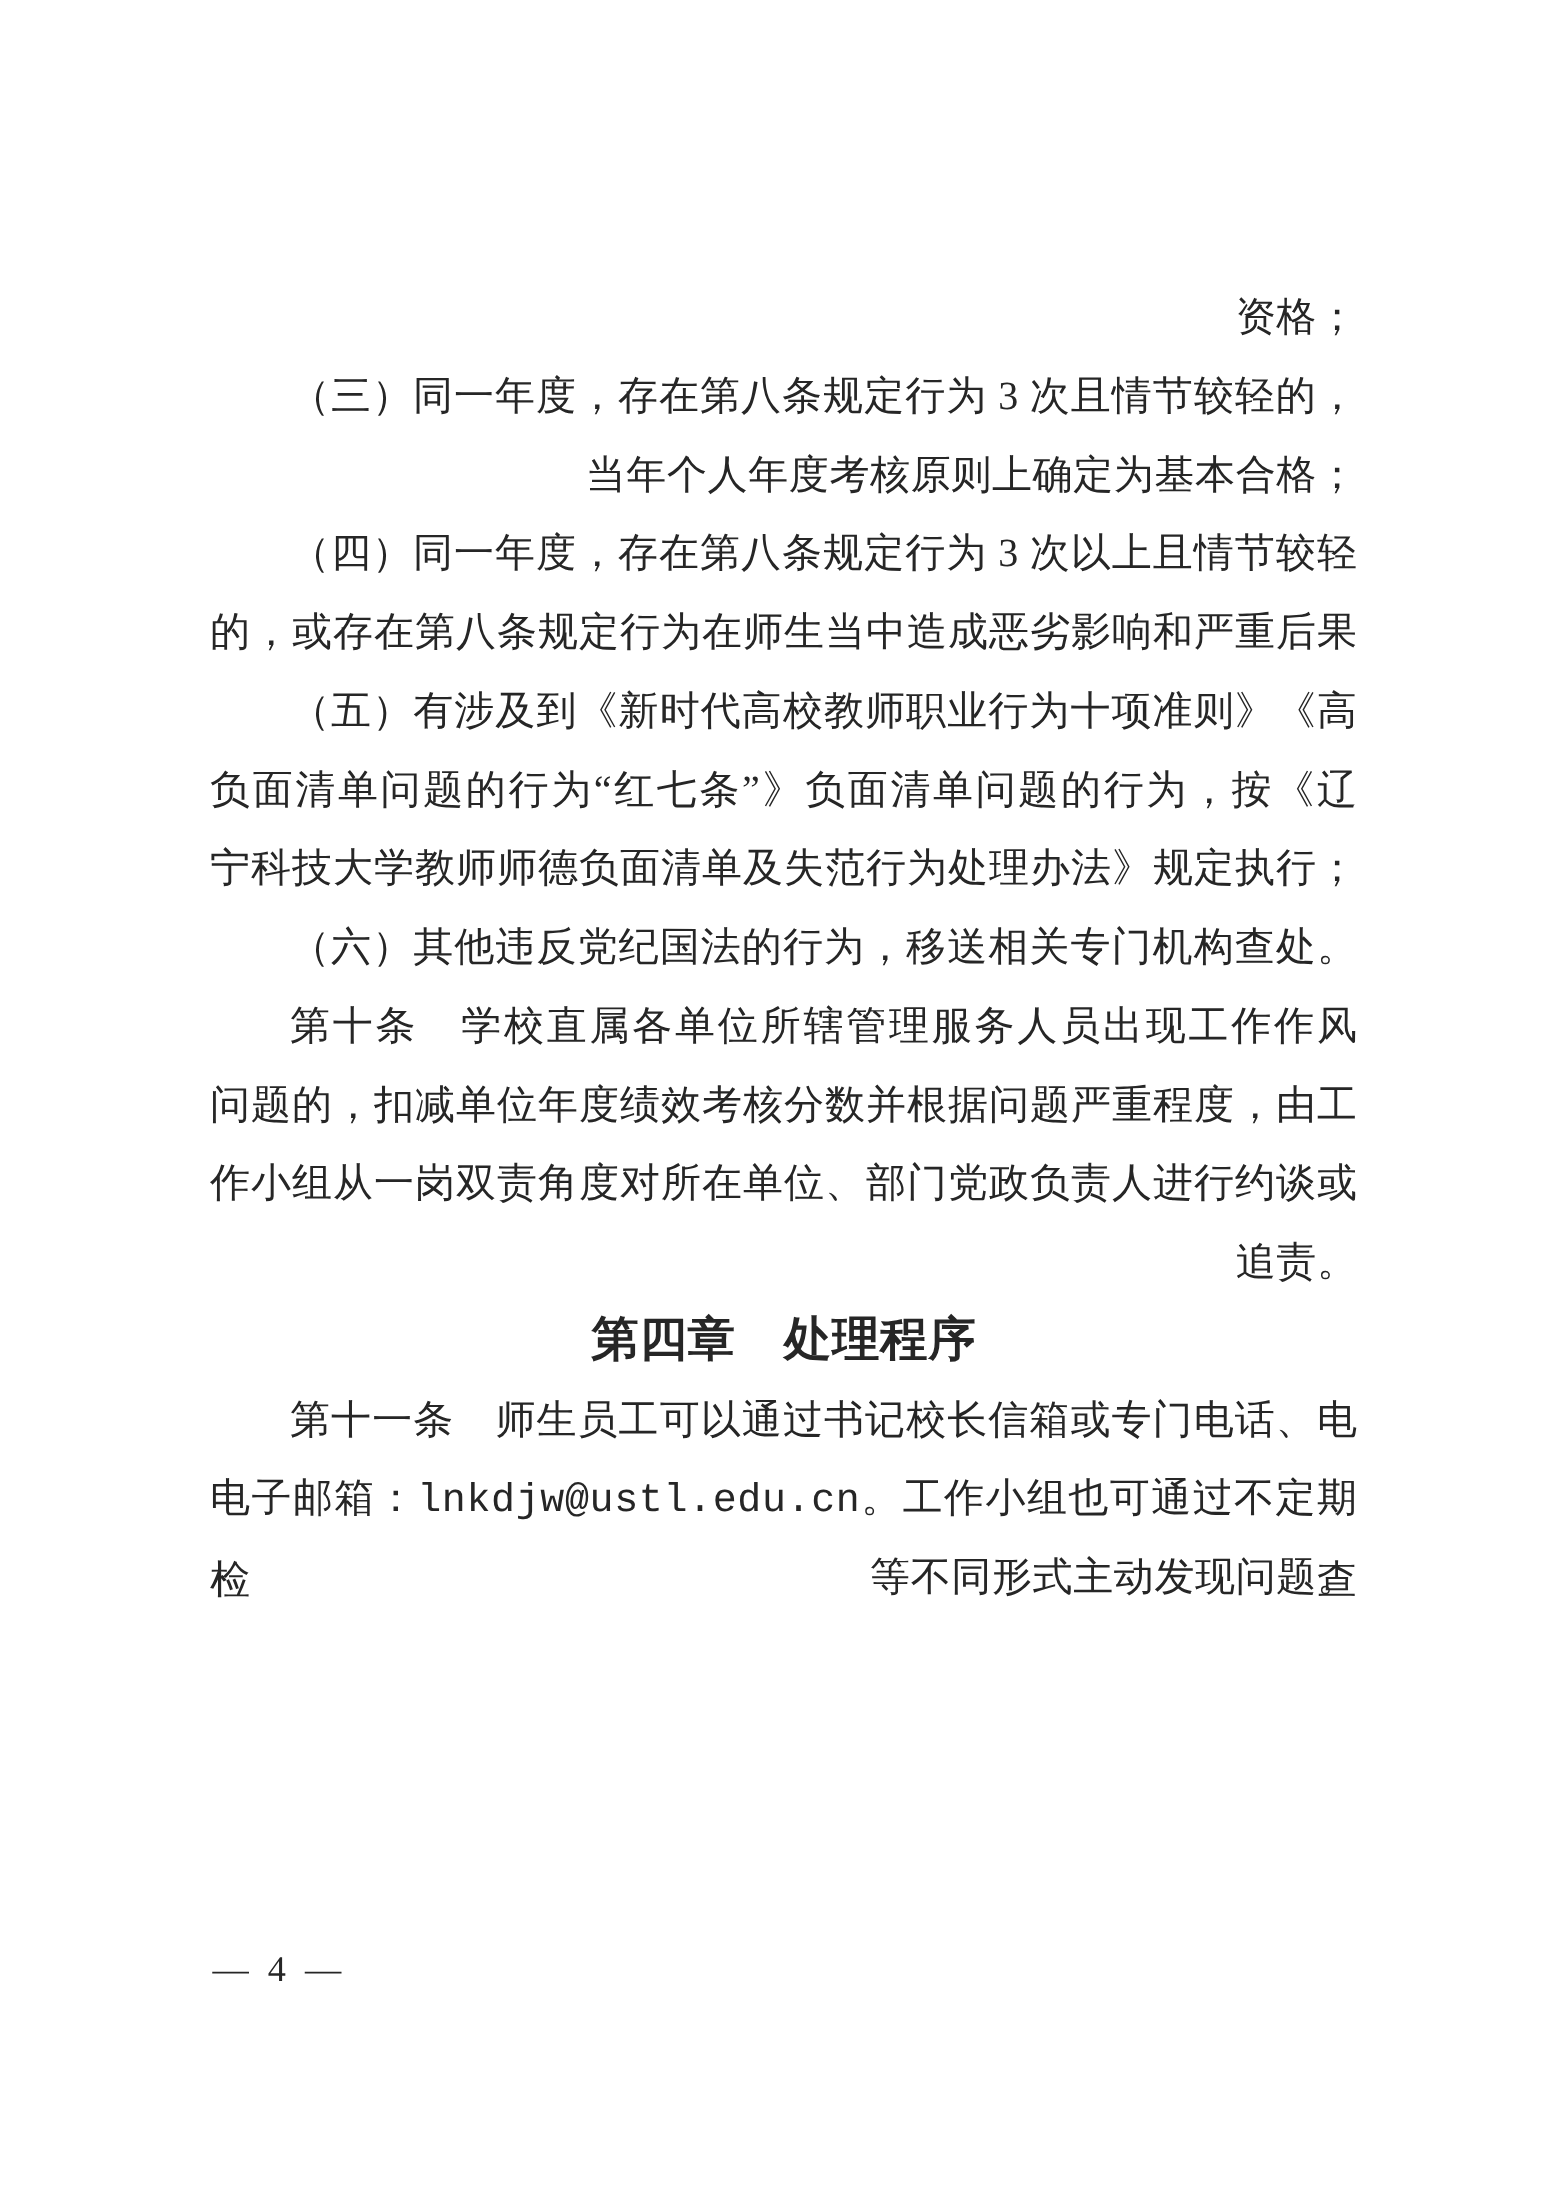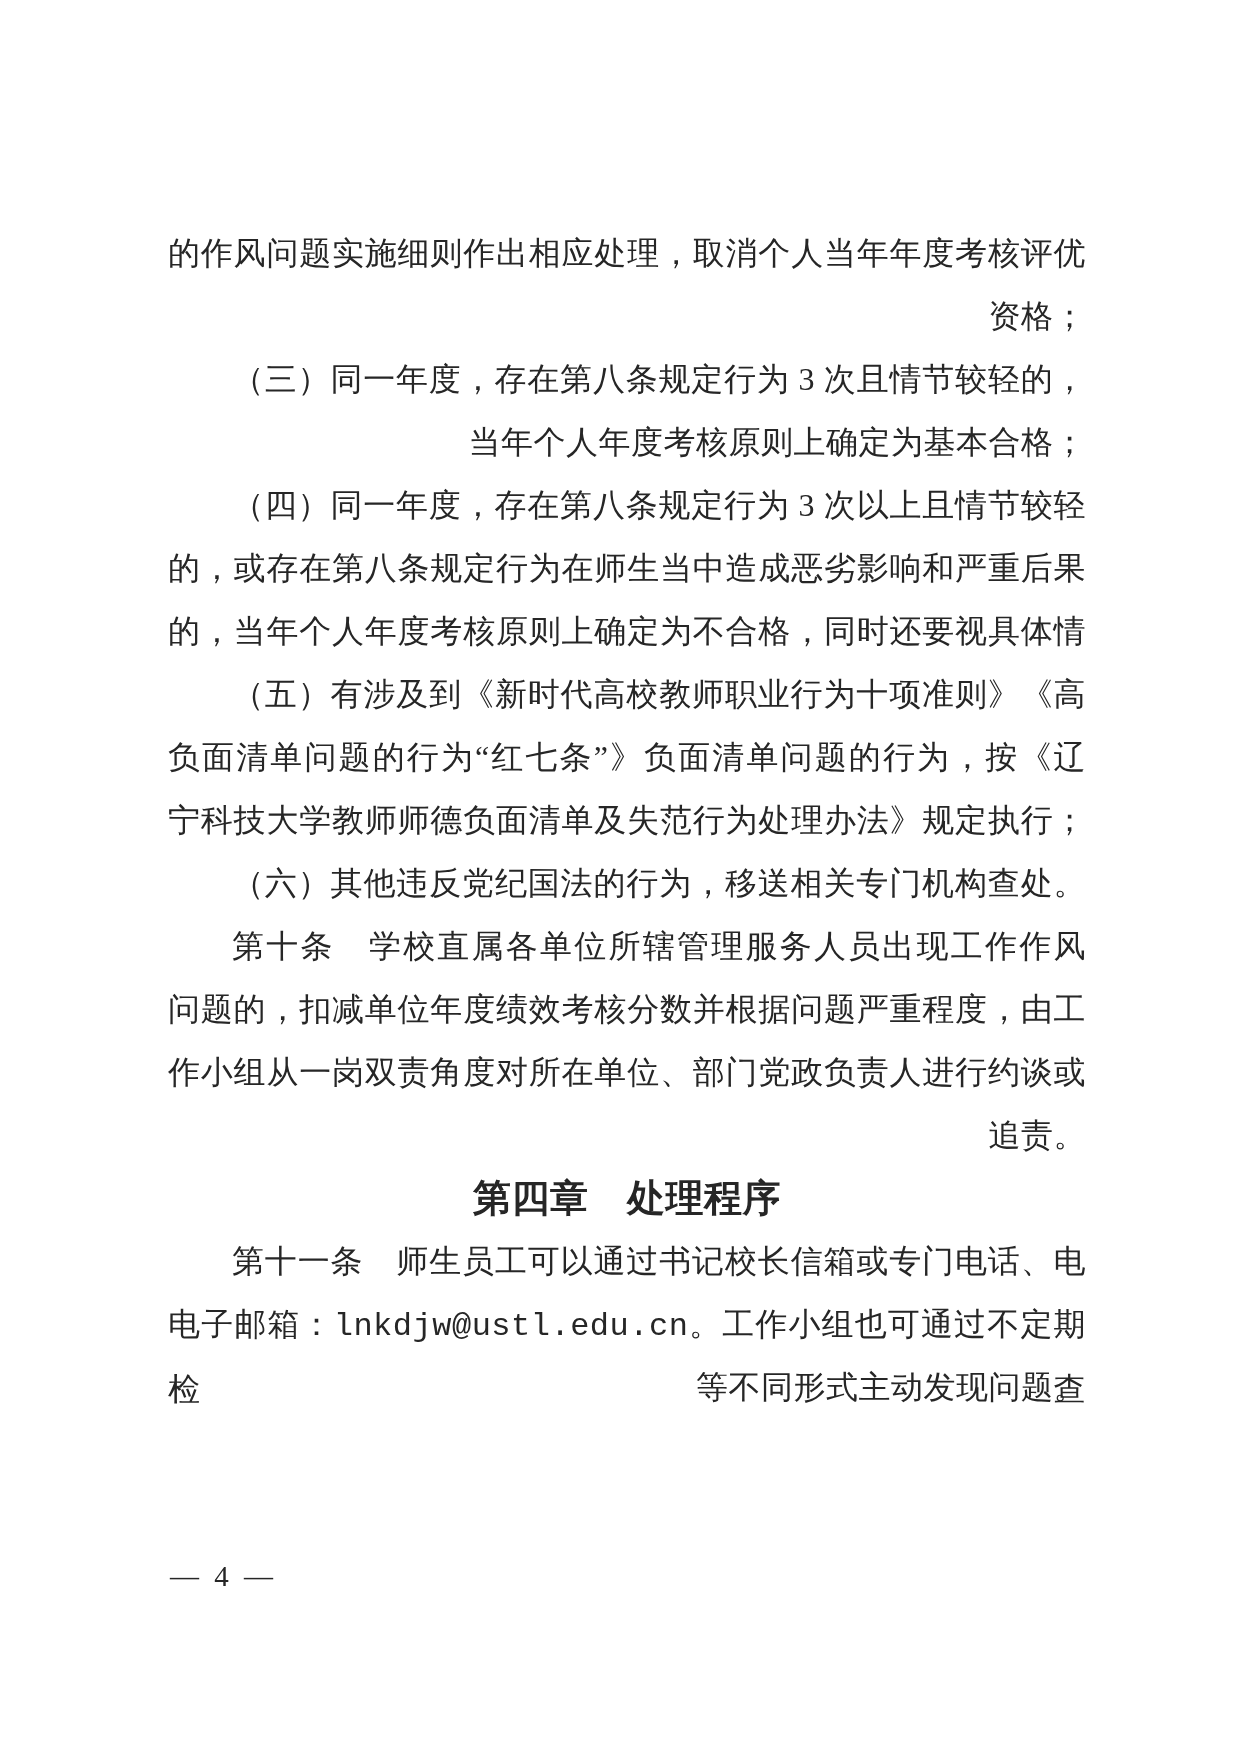--- a/index.html
+++ b/index.html
@@ -58,27 +58,25 @@
     letter-spacing: 4px;
     color: #262626;
   }
 </style>
 </head>
 <body>
 
 <div class="page">
   <div class="content">
 
-    <div class="line fill"><span>的作风问题实施细则作出相应处理，取消个人当年年度考核评优</span></div>
     <div class="line"><span>资格；</span></div>
     <div class="line fill indent"><span>（三）同一年度，存在第八条规定行为 3 次且情节较轻的，</span></div>
     <div class="line"><span>当年个人年度考核原则上确定为基本合格；</span></div>
     <div class="line fill indent"><span>（四）同一年度，存在第八条规定行为 3 次以上且情节较轻</span></div>
     <div class="line fill"><span>的，或存在第八条规定行为在师生当中造成恶劣影响和严重后果</span></div>
-    <div class="line fill"><span>的，当年个人年度考核原则上确定为不合格，同时还要视具体情</span></div>
     <div class="line fill indent"><span>（五）有涉及到《新时代高校教师职业行为十项准则》《高</span></div>
     <div class="line fill"><span>负面清单问题的行为“红七条”》负面清单问题的行为，按《辽</span></div>
     <div class="line fill"><span>宁科技大学教师师德负面清单及失范行为处理办法》规定执行；</span></div>
     <div class="line fill indent"><span>（六）其他违反党纪国法的行为，移送相关专门机构查处。</span></div>
     <div class="line fill indent"><b class="term">第十条</b><span>　学校直属各单位所辖管理服务人员出现工作作风</span></div>
     <div class="line fill"><span>问题的，扣减单位年度绩效考核分数并根据问题严重程度，由工</span></div>
     <div class="line fill"><span>作小组从一岗双责角度对所在单位、部门党政负责人进行约谈或</span></div>
     <div class="line"><span>追责。</span></div>
     <div class="line heading"><span>第四章　处理程序</span></div>
     <div class="line fill indent"><b class="term">第十一条</b><span>　师生员工可以通过书记校长信箱或专门电话、电</span></div>

